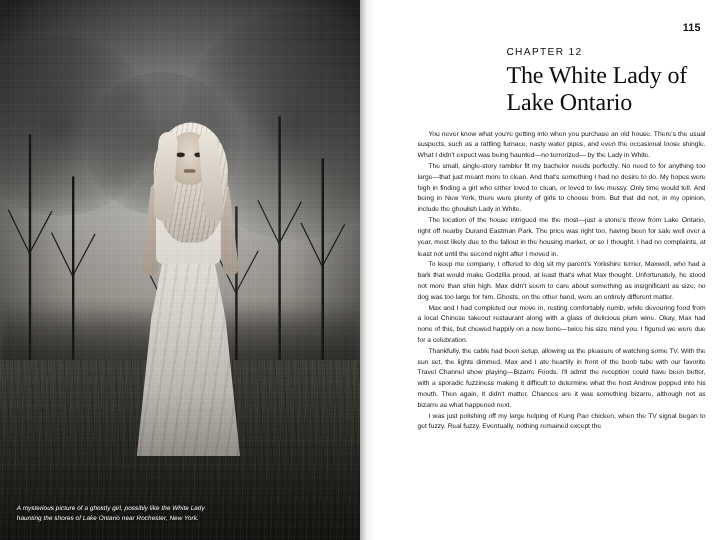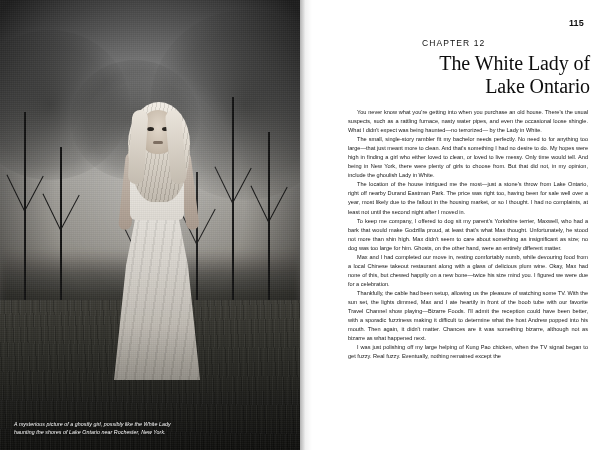--- a/index.html
+++ b/index.html
@@ -262,21 +262,20 @@
   #chapter-title {
     position: absolute;
     left: 122px;
     top: 52px;
     width: 168px;
     font-family: "Liberation Serif", serif;
     font-size: 20px;
     line-height: 1.14;
     color: #0d0d0d;
     letter-spacing: -0.1px;
-    text-align: right;
   }
   #body {
     position: absolute;
     left: 48px;
     top: 108px;
     width: 240px;
     font-size: 5.6px;
     line-height: 1.62;
     color: #161616;
     text-align: justify;

